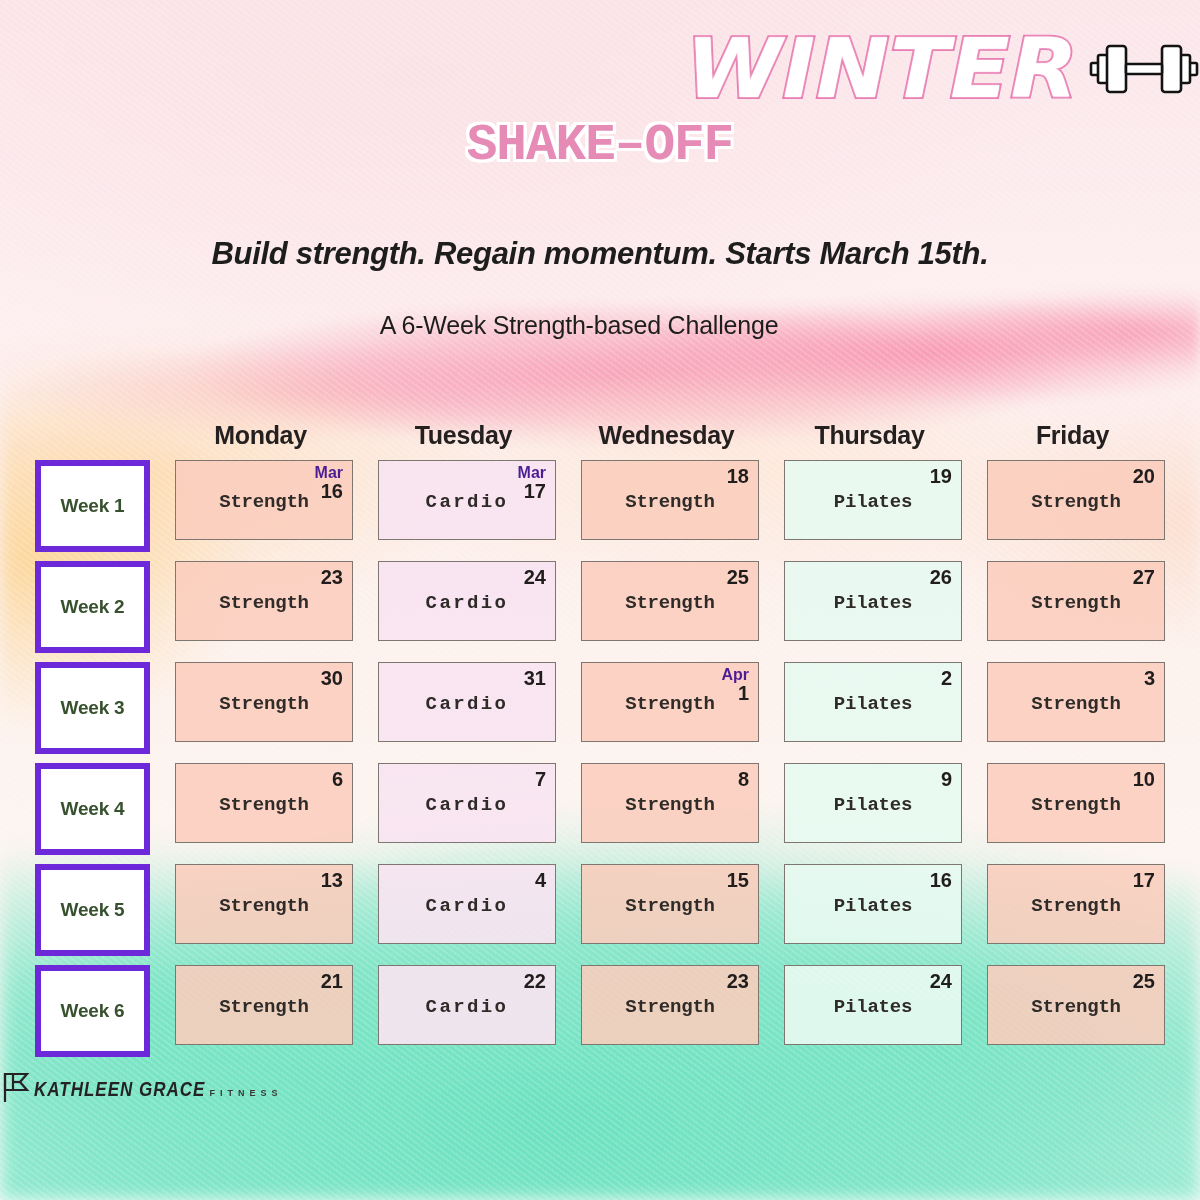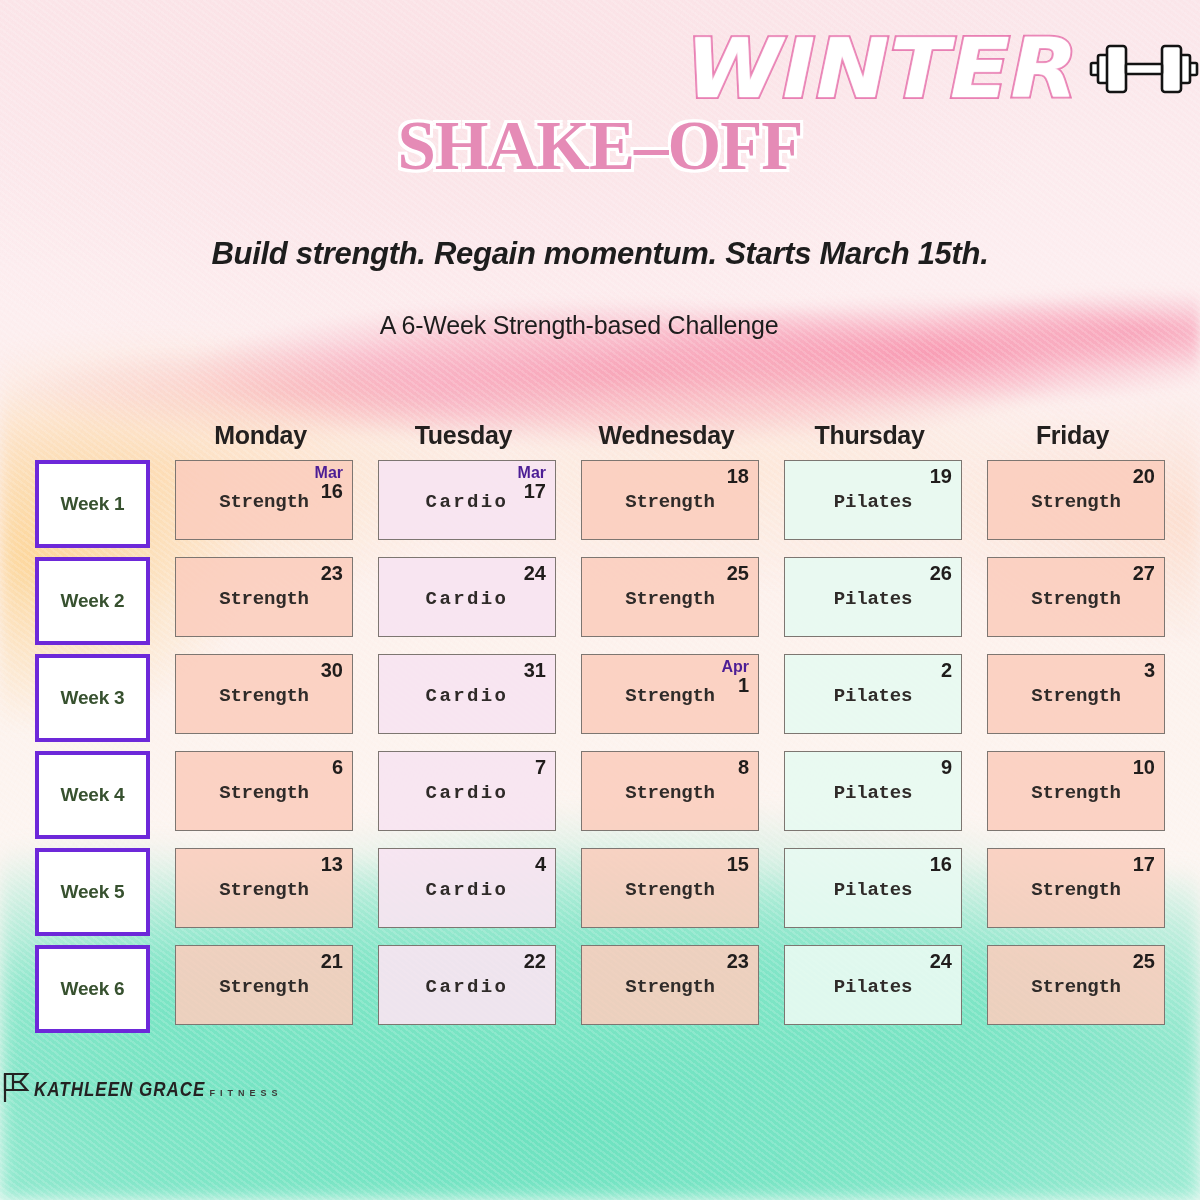--- a/index.html
+++ b/index.html
@@ -102,22 +102,22 @@
     text-shadow: 0 0 2px rgba(255,255,255,.9);
     line-height: 86px;
     transform: scaleX(1.06);
   }
   .dumbbell-icon {
     display: block;
     margin-top: 4px;
   }
   .title-line2 {
     margin-top: -4px;
-    font-family: Liberation Serif, serif;
-    font-size: 69px;
+    font-family: Liberation Mono, monospace;
+    font-size: 51px;
     font-weight: 700;
     letter-spacing: -1px;
     color: #e58bb6;
     text-shadow:
        3px 0 0 #fff, -3px 0 0 #fff, 0 3px 0 #fff, 0 -3px 0 #fff,
        3px 3px 0 #fff, -3px 3px 0 #fff, 3px -3px 0 #fff, -3px -3px 0 #fff;
     line-height: 76px;
   }
   .tagline {
     position: absolute;
@@ -169,21 +169,21 @@
   }
   .week-row {
     display: grid;
     grid-template-columns: 115px repeat(5, 1fr);
     column-gap: 25px;
     margin-bottom: 9px;
   }
   .week-label-cell {
     height: 80px;
     background: #ffffff;
-    border: 4px solid #6d28d9;
+    border: 6px solid #6d28d9;
     display: flex;
     align-items: center;
     justify-content: center;
     font-size: 19px;
     font-weight: 700;
     color: #37512f;
     letter-spacing: -0.2px;
   }
   .day-cell {
     position: relative;

